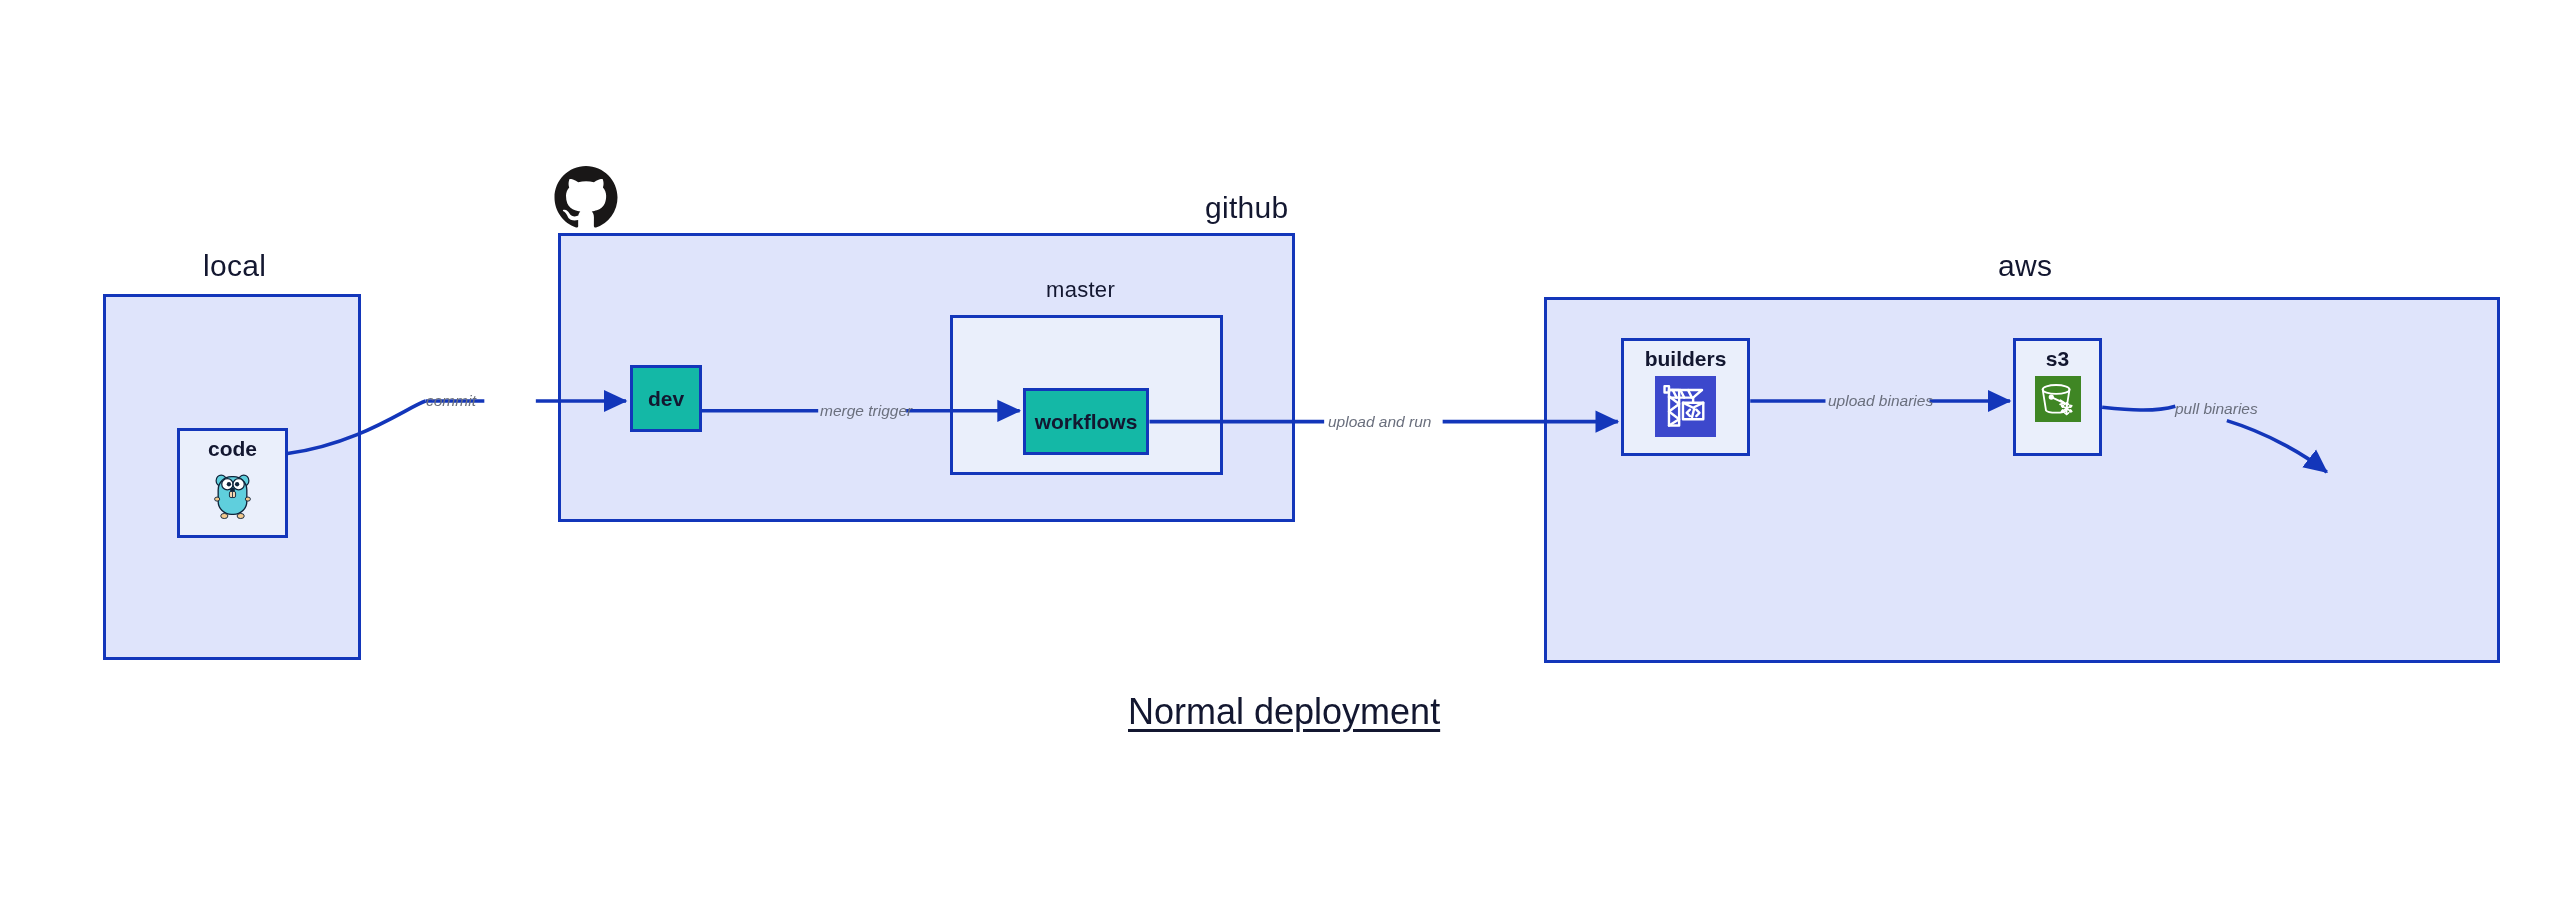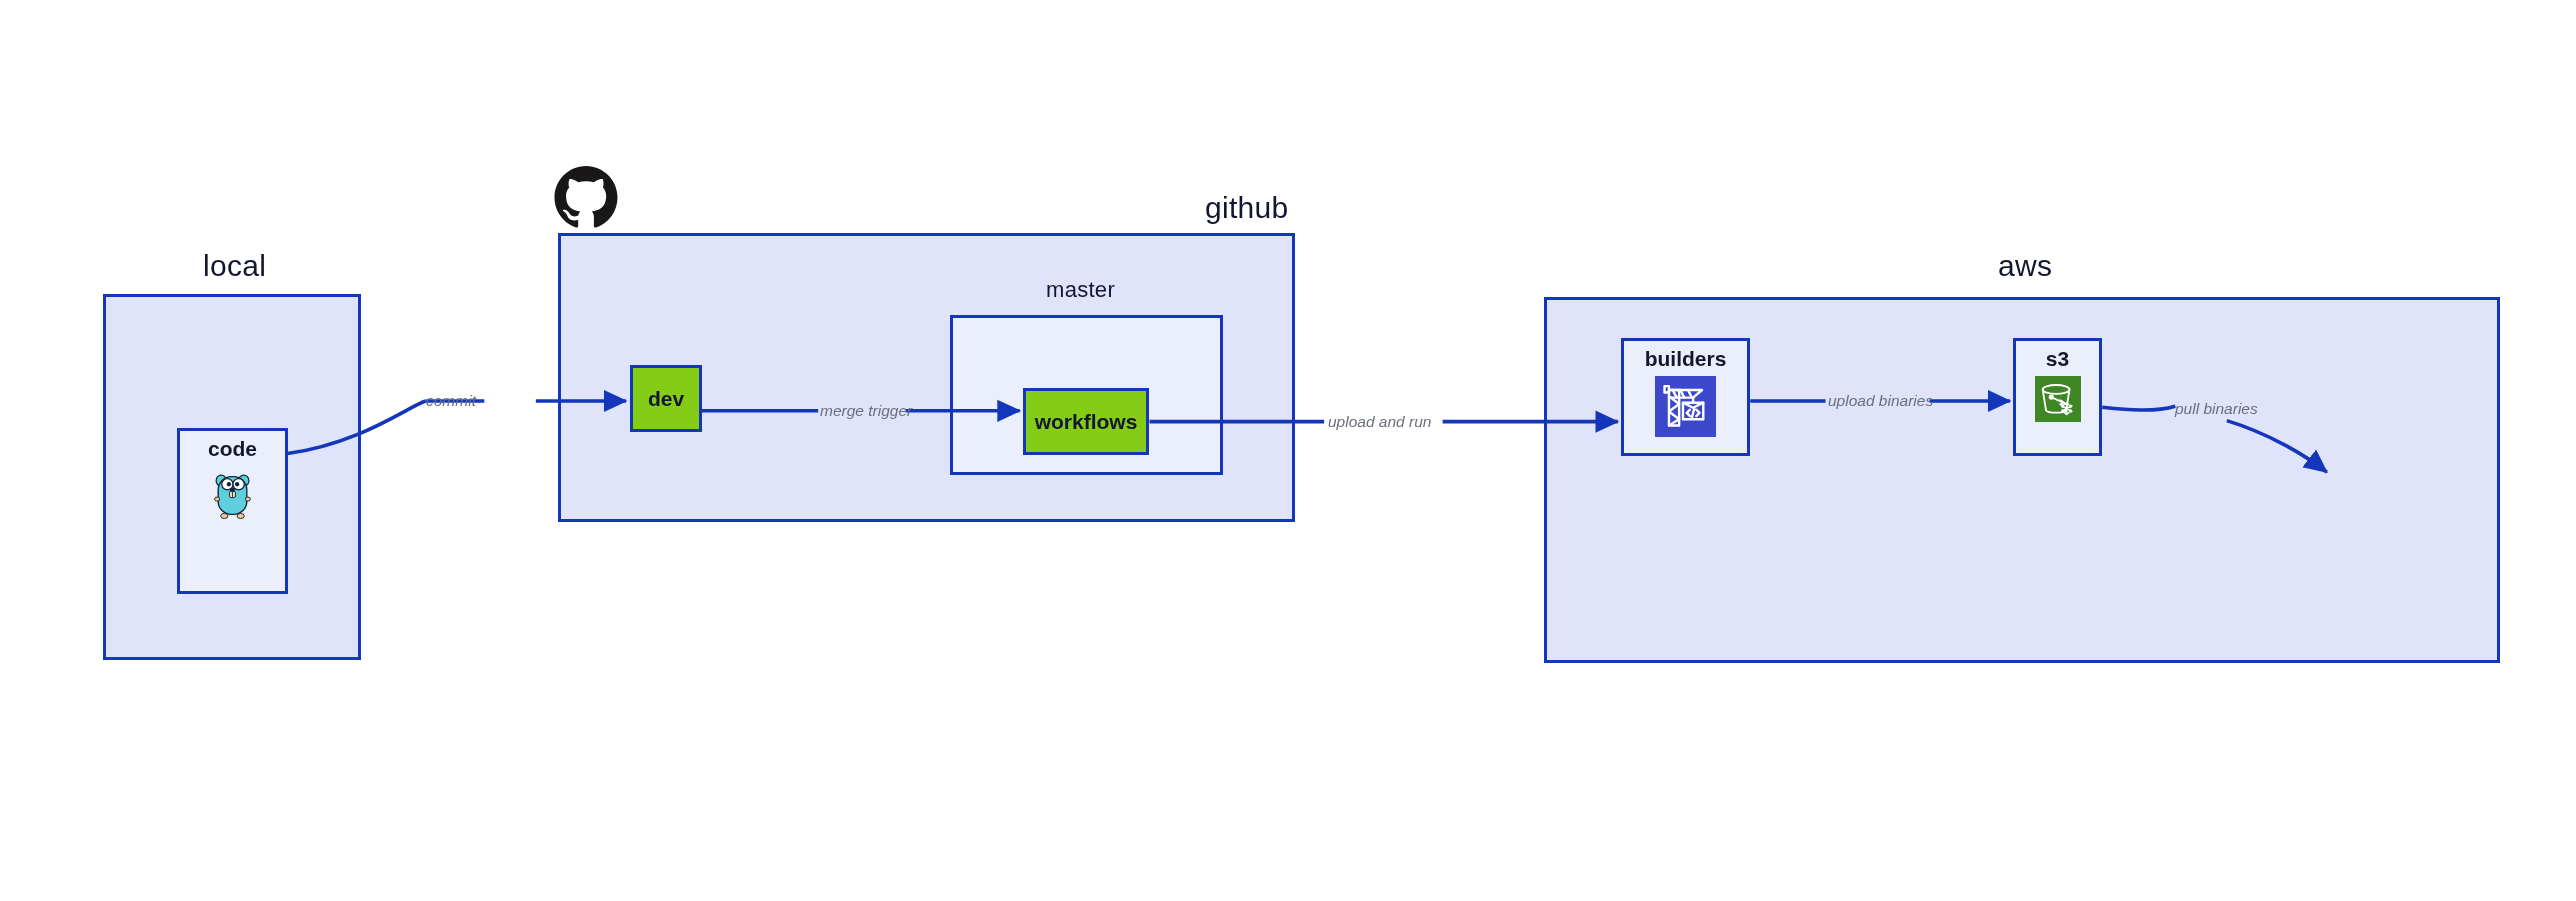--- a/index.html
+++ b/index.html
@@ -47,21 +47,21 @@
     position: absolute;
     box-sizing: border-box;
     border: 3.1px solid #1336ba;
     background: #eaeffb;
     display: flex;
     flex-direction: column;
     align-items: center;
     padding-top: 7.2px;
   }
   .node.plain {
-    background: #84cc16;
+    background: #14b8a6;
     justify-content: center;
     padding-top: 0;
   }
   .node-label {
     color: #131730;
     font-size: 21px;
     font-weight: 700;
     line-height: 1;
     white-space: nowrap;
   }
@@ -107,21 +107,21 @@
   }
 </style>
 </head>
 <body>
 
 <div id="canvas">
 
   <div class="group-label" style="left:203px; top:251px;">local</div>
   <div class="group" id="group-local" style="left:103px; top:294px; width:258px; height:366px;"></div>
 
-  <div class="node" id="node-code" style="left:177px; top:428px; width:111px; height:166px;">
+  <div class="node" id="node-code" style="left:177px; top:428px; width:111px; height:110px;">
     <div class="node-label">code</div>
     <span class="node-icon">
       <svg width="43" height="58" viewBox="0 0 84 112" xmlns="http://www.w3.org/2000/svg">
 
         <ellipse cx="20" cy="28" rx="10" ry="11" fill="#5fcfdd" stroke="#10243a" stroke-width="2.4"></ellipse>
         <ellipse cx="64" cy="28" rx="10" ry="11" fill="#5fcfdd" stroke="#10243a" stroke-width="2.4"></ellipse>
 
         <rect x="14" y="20" width="56" height="74" rx="26" fill="#5fcfdd" stroke="#10243a" stroke-width="2.6"></rect>
 
         <circle cx="32" cy="35" r="11" fill="#ffffff" stroke="#10243a" stroke-width="2.4"></circle>
@@ -256,15 +256,16 @@
       <path d="M4322,816 C 4400,840 4470,880 4516,916" stroke="#1336ba" stroke-width="7" fill="none" marker-end="url(#arrow)"></path>
     </g>
   </svg>
 
   <div class="edge-label" style="left:426px; top:393px;">commit</div>
   <div class="edge-label" style="left:820px; top:403px;">merge trigger</div>
   <div class="edge-label" style="left:1328px; top:414px;">upload and run</div>
   <div class="edge-label" style="left:1828px; top:393px;">upload binaries</div>
   <div class="edge-label" style="left:2175px; top:401px;">pull binaries</div>
 
+  <div id="diagram-title" style="left:1128px; top:694px;">Normal deployment</div>
 
 </div>
 
 
 </body></html>

